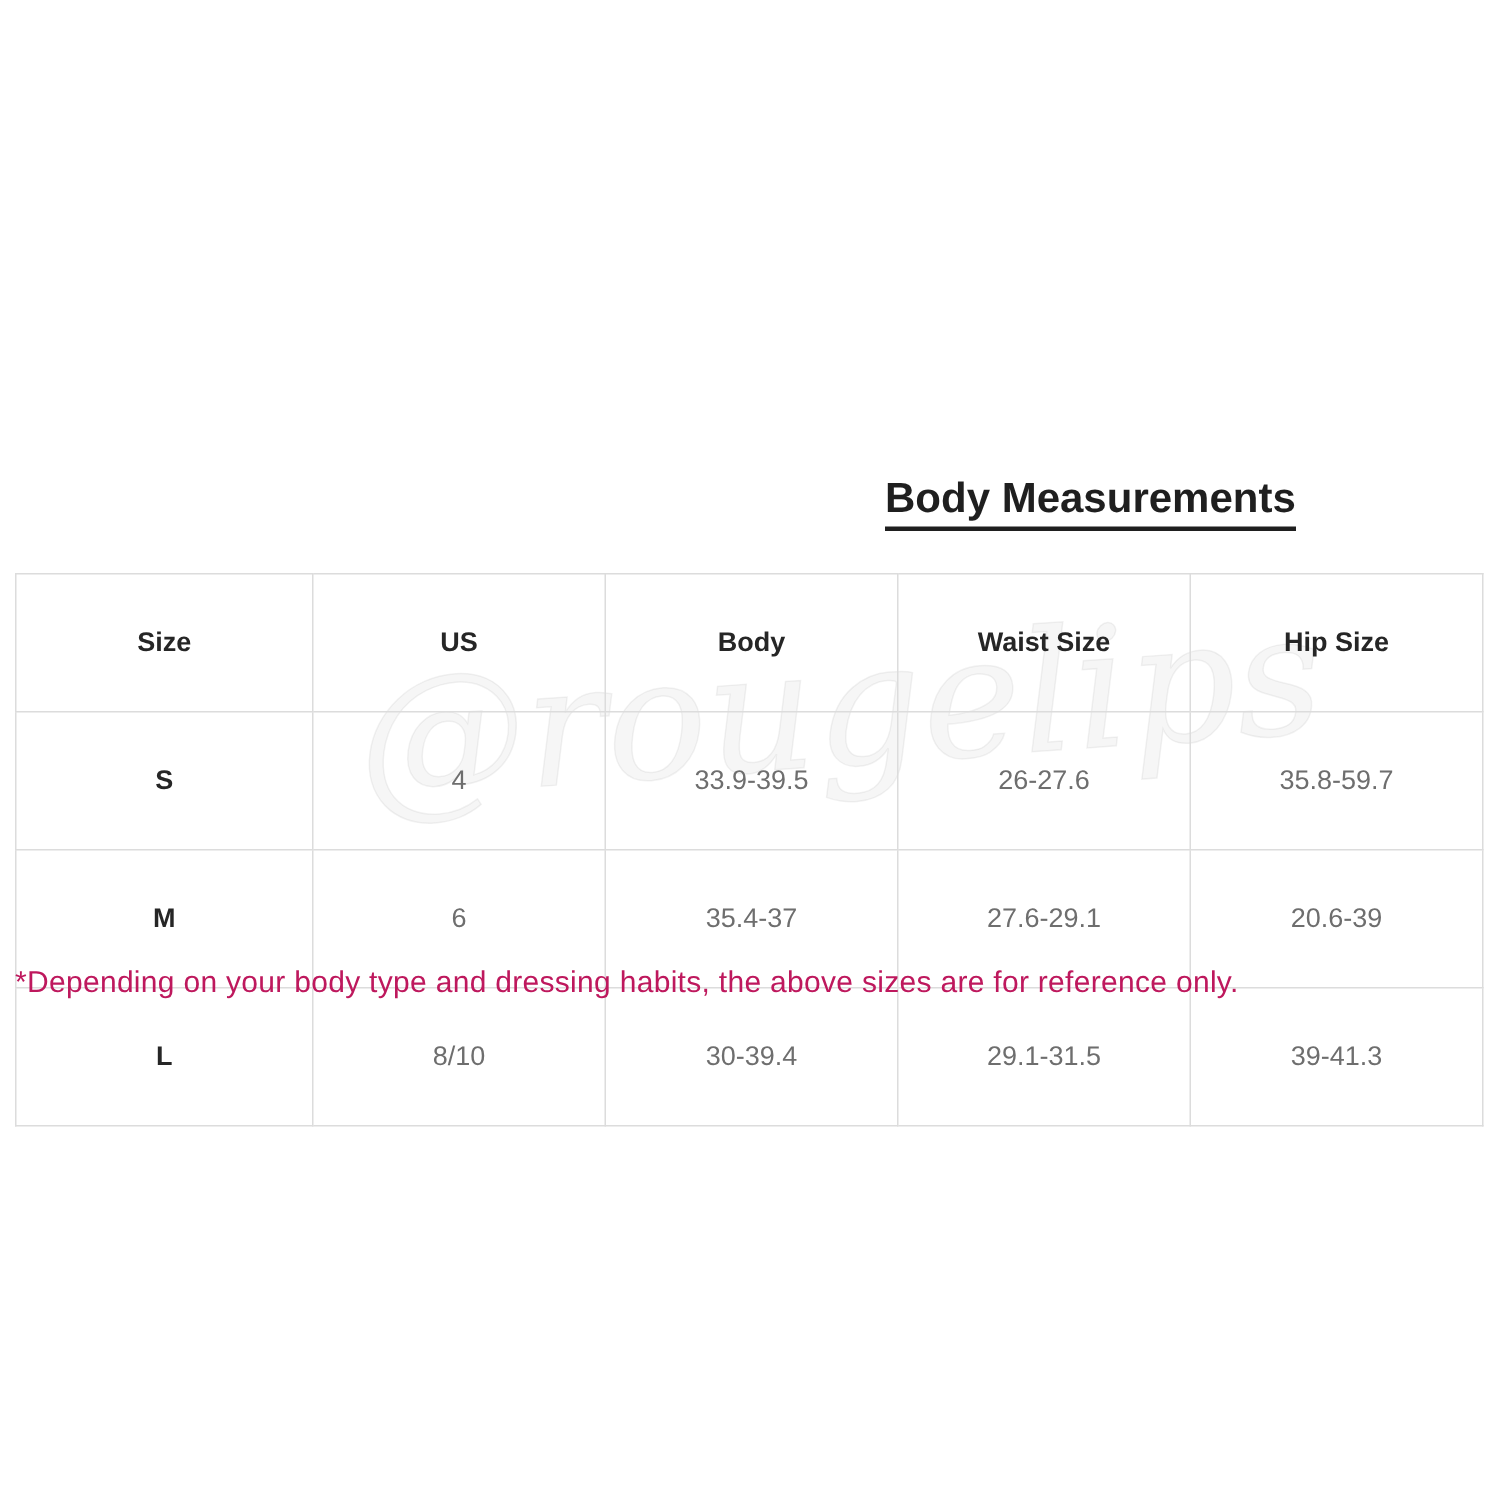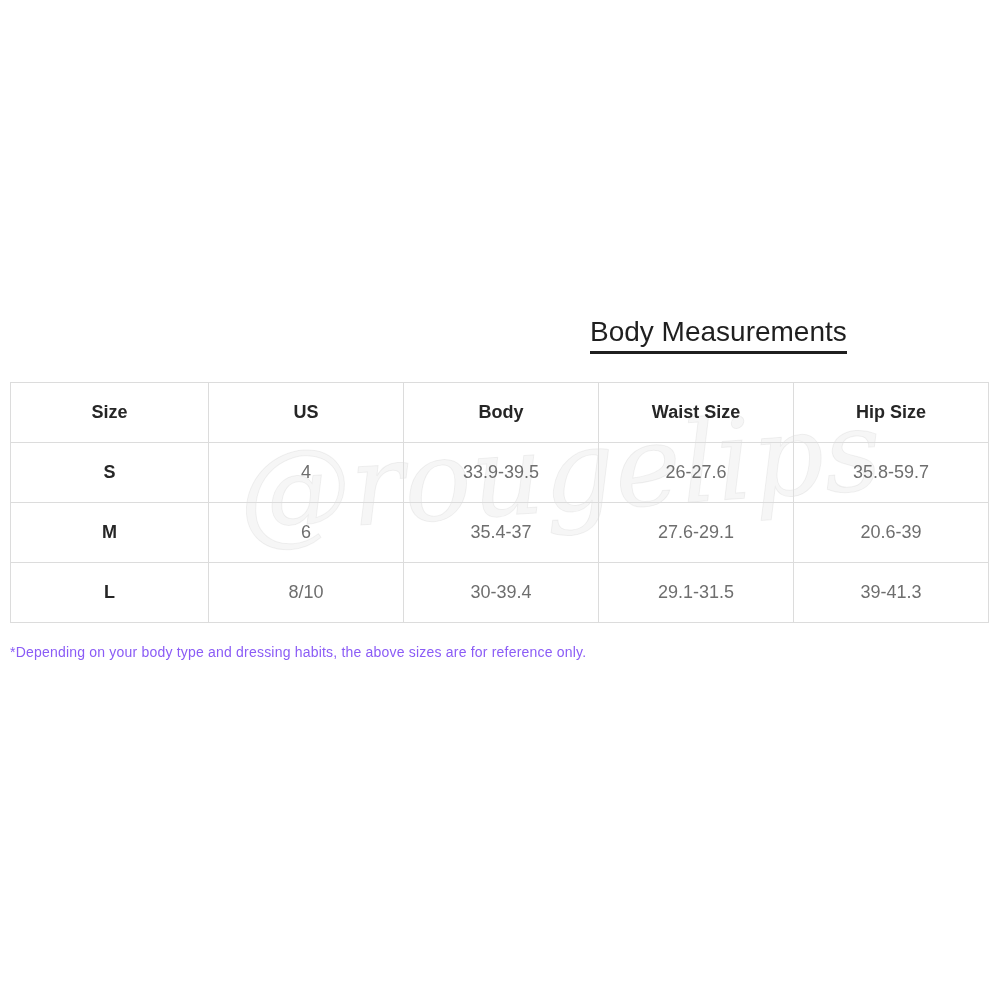--- a/index.html
+++ b/index.html
@@ -18,21 +18,21 @@
 
   
   .title-wrap {
     position: absolute;
     left: 590px;
     top: 317px;
   }
   .page-title {
     display: inline-block;
     font-size: 28px;
-    font-weight: normal;
+    font-weight: bold;
     color: #1f1f1f;
     letter-spacing: 0px;
     border-bottom: 3px solid #1f1f1f;
     padding-bottom: 3px;
     line-height: 1.1;
   }
 
   
   .watermark {
     position: absolute;
@@ -61,21 +61,21 @@
     table-layout: fixed;
     background: transparent;
   }
   table.size-chart th,
   table.size-chart td {
     border: 1px solid #dcdcdc;
     height: 59px;
     text-align: center;
     vertical-align: middle;
     font-size: 18px;
-    padding: 0;
+    padding: 16px;
     background: transparent;
   }
   table.size-chart th {
     font-weight: bold;
     color: #262626;
   }
   table.size-chart td {
     color: #6e6e6e;
     font-weight: normal;
   }
@@ -84,22 +84,22 @@
     color: #262626;
   }
   col.c1 { width: 198px; }
   col.c2, col.c3, col.c4, col.c5 { width: 195px; }
 
   
   .footnote {
     position: absolute;
     left: 10px;
     top: 644px;
-    font-size: 14px;
-    color: #8b5cf6;
+    font-size: 20px;
+    color: #be185d;
     letter-spacing: 0.2px;
   }
 </style>
 </head>
 <body>
 
 <div class="canvas">
 
   <div class="watermark">@rougelips</div>
 

